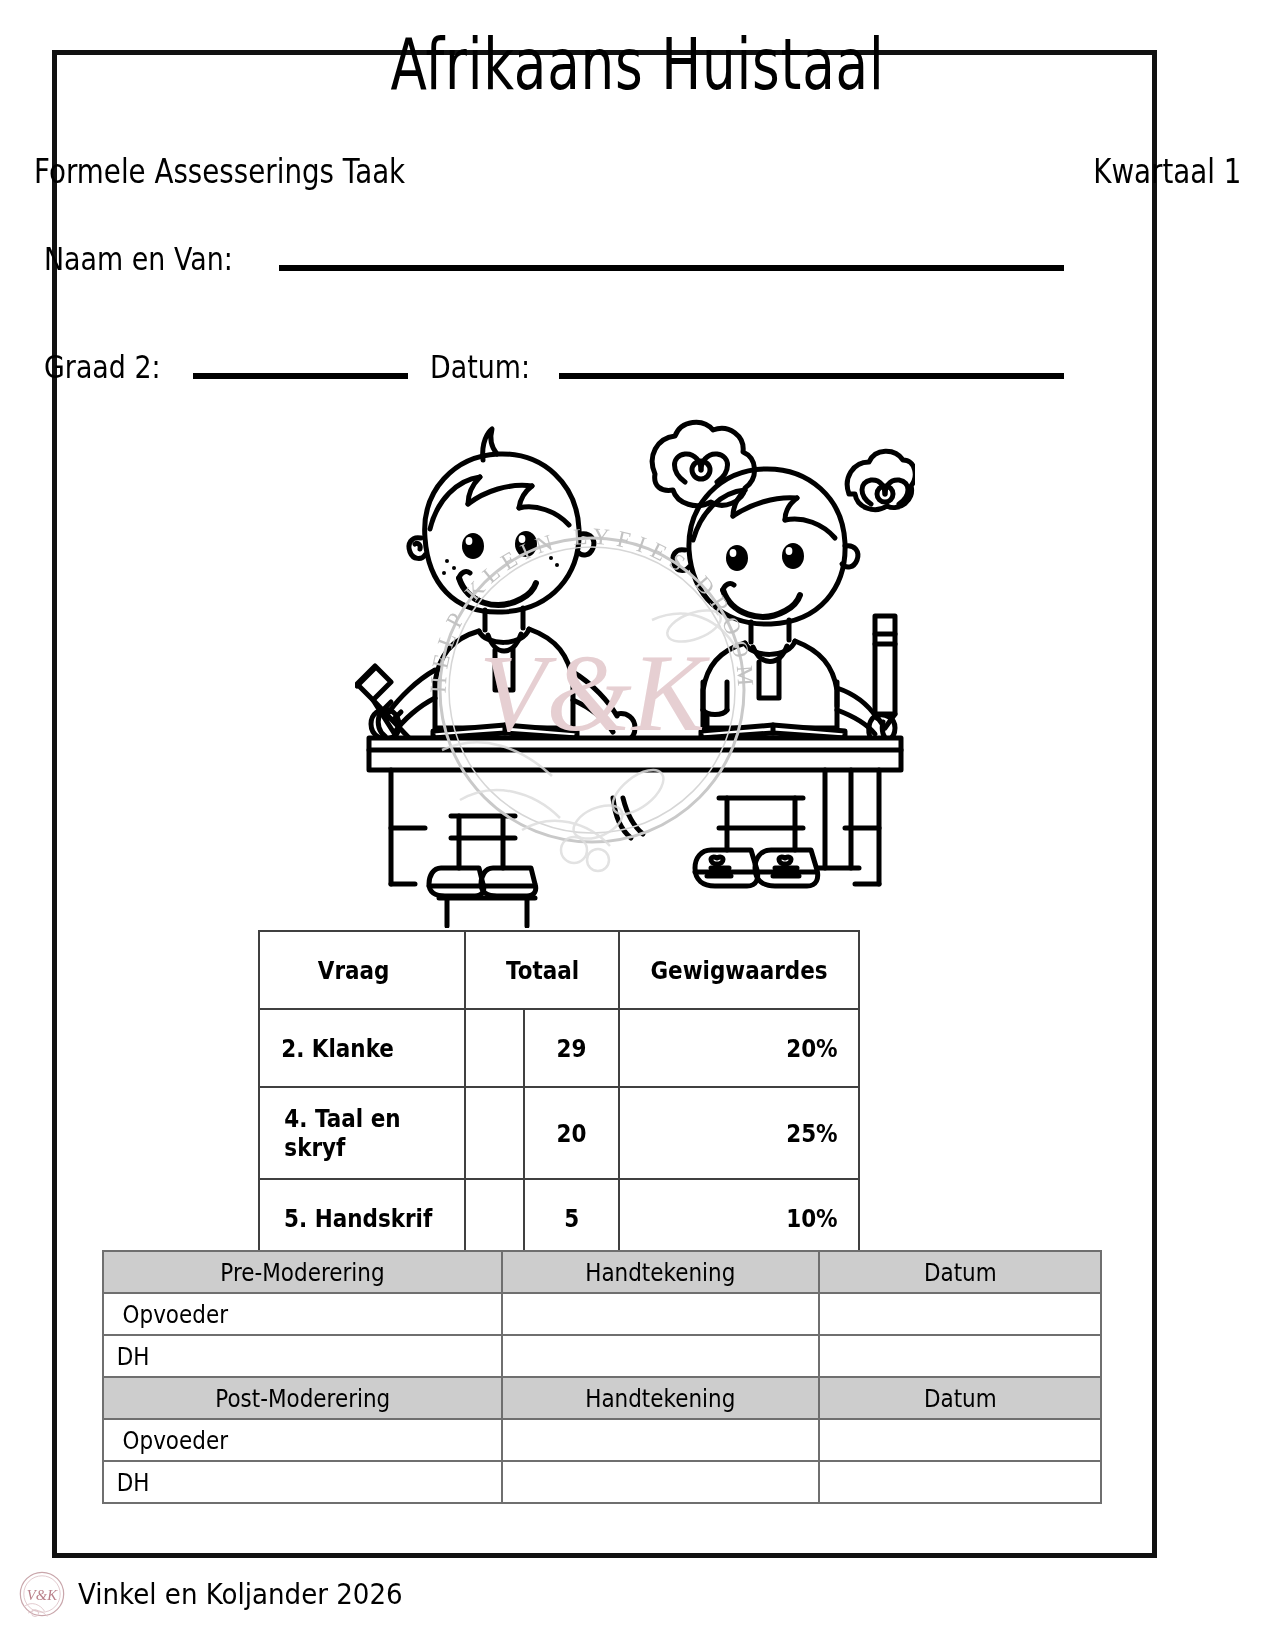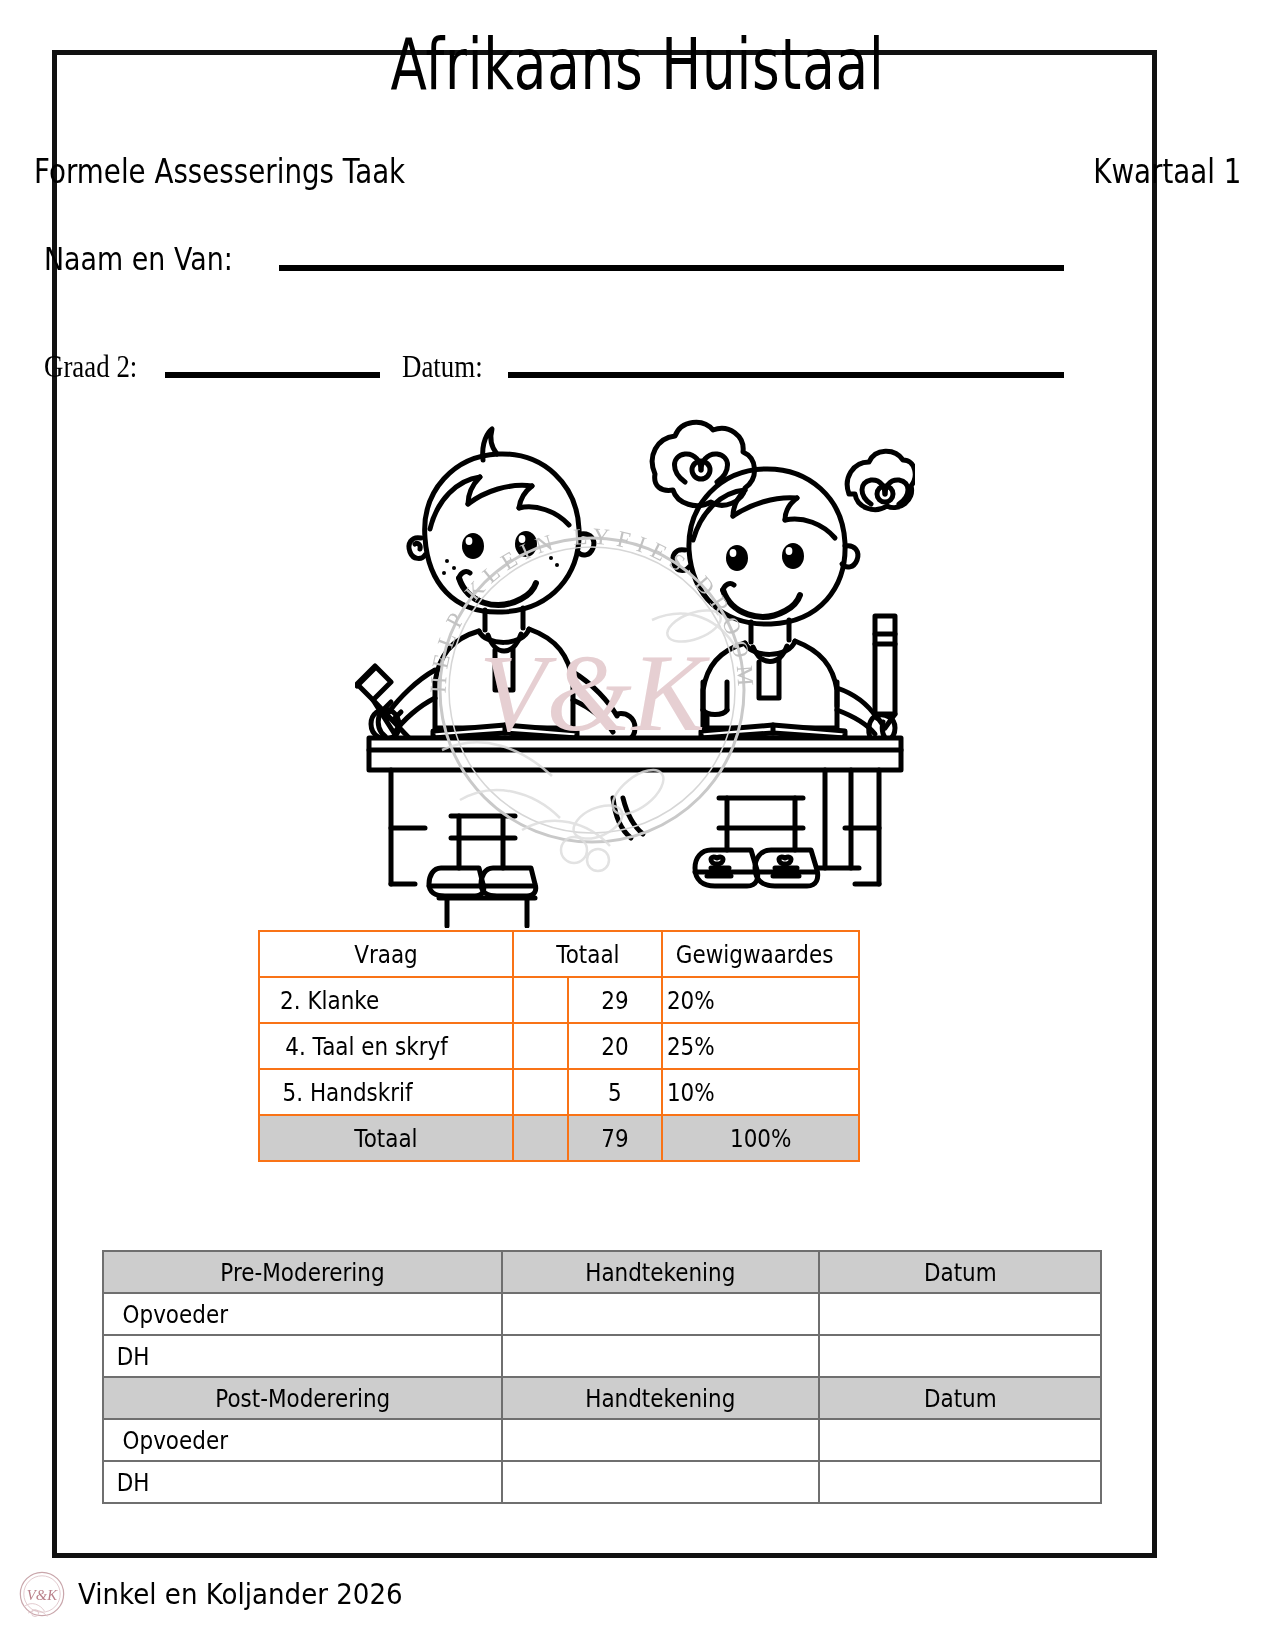--- a/index.html
+++ b/index.html
@@ -68,21 +68,21 @@
   }
   .field-label { transform: scaleX(0.84); transform-origin: left bottom; white-space: nowrap; }
   .rule {
     height: 6px;
     background: #000000;
     margin-left: 10px;
     margin-bottom: 7px;
   }
   #row-naam { left: 44px; top: 240px; width: 1020px; }
   #row-naam .rule { flex: 1; }
-  #row-graad { left: 44px; top: 348px; width: 1020px; font-family: Liberation Serif, serif; }
+  #row-graad { left: 44px; top: 348px; width: 1020px; }
   #row-graad .rule-short { width: 215px; height: 6px; background:#000; margin: 0 22px 7px 10px; }
 
   
   .illustration {
     position: absolute;
     left: 355px;
     top: 398px;
     width: 560px;
     height: 530px;
   }
@@ -101,31 +101,31 @@
   
   .score-table {
     position: absolute;
     left: 258px;
     top: 930px;
     width: 602px;
     border-collapse: collapse;
     font-family: "DejaVu Sans", sans-serif;
   }
   .score-table td, .score-table th {
-    border: 2px solid #f97316;
-    font-weight: 400;
+    border: 2px solid #404040;
+    font-weight: 700;
     font-size: 25px;
-    padding: 0;
+    padding: 16px;
     height: 44px;
     background: #ffffff;
   }
   .score-table .c-vraag   { width: 252px; text-align: left;   padding-left: 12px; }
   .score-table .c-blank   { width: 56px; }
   .score-table .c-score   { width: 96px;  text-align: center; }
-  .score-table .c-weight  { width: 196px; text-align: left; }
+  .score-table .c-weight  { width: 196px; text-align: right; }
   .score-table thead td { text-align: center; }
   .score-table thead .c-vraag { text-align: center; padding-left: 0; }
   .score-table .totaal-row td { background: #cdcdcd; text-align: center; }
   .score-table .totaal-row .c-vraag { text-align: center; padding-left: 0; }
   .score-table span { display: inline-block; transform: scaleX(0.86); }
 
   
   .mod-table {
     position: absolute;
     left: 102px;

